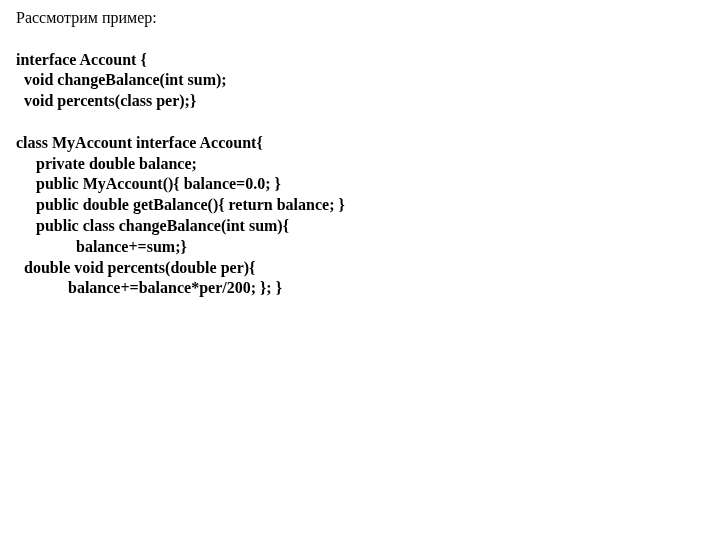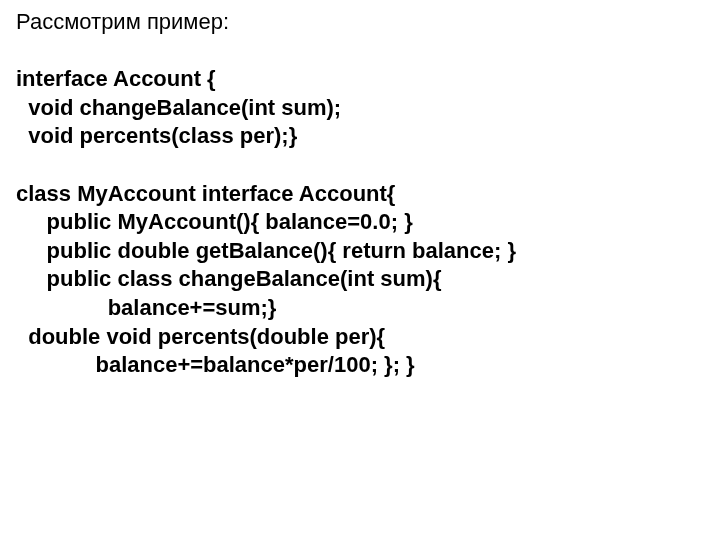--- a/index.html
+++ b/index.html
@@ -8,41 +8,42 @@
     width: 720px;
     height: 540px;
     background: #ffffff;
     overflow: hidden;
   }
   .slide {
     box-sizing: border-box;
     width: 720px;
     height: 540px;
     padding: 8px 16px 0 16px;
-    font-family: Liberation Sans, sans-serif;
-    font-size: 22px;
+    font-family: Liberation Serif, serif;
+    font-size: 16px;
     line-height: 1.3;
     color: #000;
   }
   .line {
     white-space: pre;
   }
   .plain { font-weight: 400; }
   .bold  { font-weight: 700; }
 </style>
 </head>
 <body>
 
 <div class="slide">
   <div class="line plain">Рассмотрим пример:</div>
   <div class="line plain"> </div>
   <div class="line bold">interface Account {</div>
   <div class="line bold">  void changeBalance(int sum);</div>
   <div class="line bold">  void percents(class per);}</div>
   <div class="line plain"> </div>
   <div class="line bold">class MyAccount interface Account{</div>
+  <div class="line bold">     private double balance;</div>
   <div class="line bold">     public MyAccount(){ balance=0.0; }</div>
   <div class="line bold">     public double getBalance(){ return balance; }</div>
   <div class="line bold">     public class changeBalance(int sum){</div>
   <div class="line bold">               balance+=sum;}</div>
   <div class="line bold">  double void percents(double per){</div>
-  <div class="line bold">             balance+=balance*per/100; }; }</div>
+  <div class="line bold">             balance+=balance*per/200; }; }</div>
 </div>
 
 </body></html>

